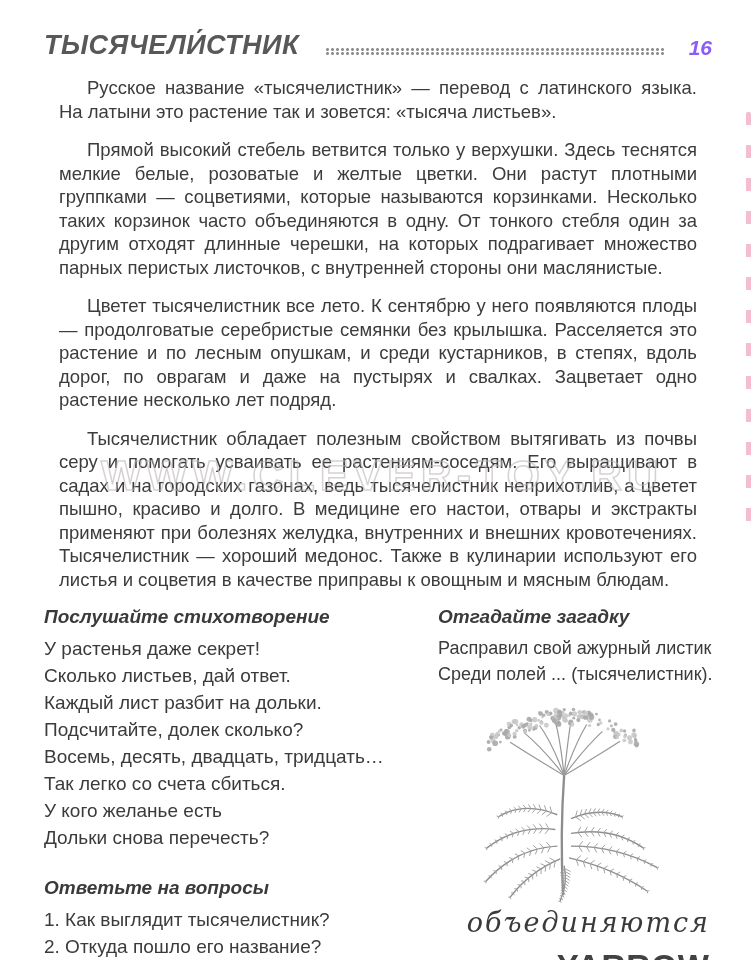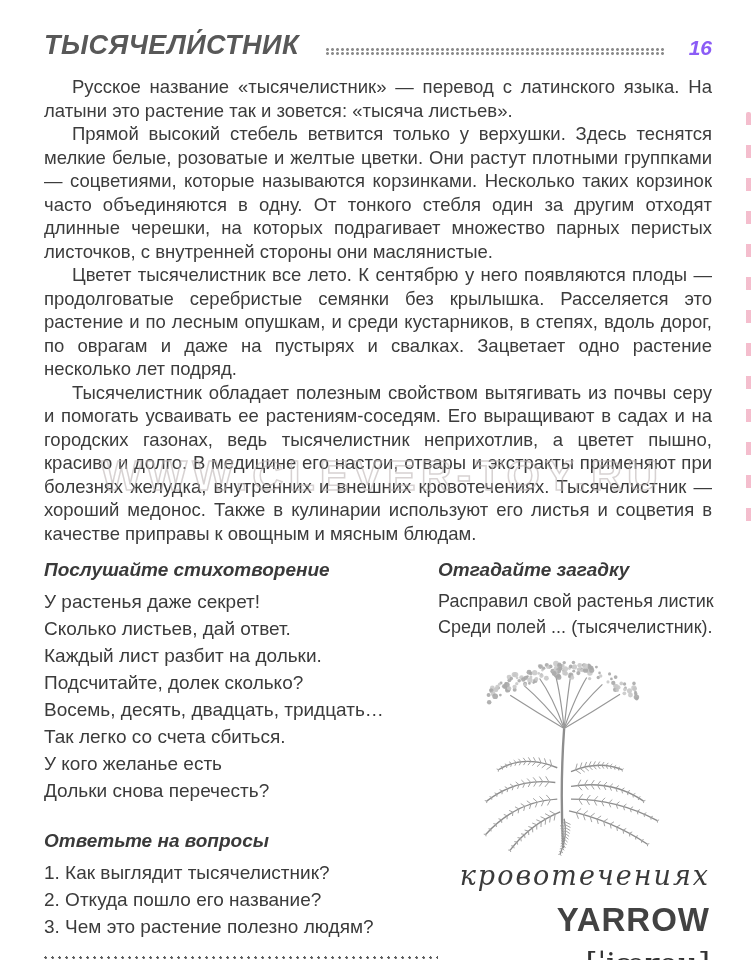--- a/index.html
+++ b/index.html
@@ -22,21 +22,21 @@
   .leader{
     flex:1;height:8px;margin:0 6px 5px 8px;
     background-image:radial-gradient(circle at 1.5px 1.5px,#8c8c8c 1.25px,transparent 1.6px);
     background-size:5px 4px;background-repeat:repeat;
   }
   .pagenum{font-size:21px;font-weight:bold;font-style:italic;color:#8b5cf6;padding-bottom:1px;}
 
   
   .para{
     font-size:18.5px;line-height:23.5px;text-align:justify;
-    text-indent:28px;margin:0;color:#3c3c3c;
+    text-indent:28px;margin:15px;color:#3c3c3c;
   }
 
   
   .columns{display:flex;margin-top:14px;}
   .col-left{width:394px;flex:none;}
   .col-right{flex:1;min-width:0;}
 
   .sec-heading{font-size:19px;font-weight:bold;font-style:italic;color:#3a3a3a;margin:0 0 7px 0;}
   .poem-line,.q-line{font-size:19px;line-height:27px;margin:0;}
   .riddle-line{font-size:18px;line-height:26px;margin:0;white-space:nowrap;}
@@ -127,21 +127,21 @@
 
       <div class="footer">
         <div class="footer-divider"></div>
 
       </div>
     </div>
 
     <div class="col-right">
       <div>
         <p class="sec-heading">Отгадайте загадку</p>
-        <p class="riddle-line">Расправил свой растенья листик</p>
+        <p class="riddle-line">Расправил свой ажурный листик</p>
         <p class="riddle-line"><span>Среди полей ... </span><span class="riddle-answer">(тысячелистник).</span></p>
       </div>
 
       <svg id="plant" class="plant" width="258" height="206" viewBox="0 0 200 210">
           <path d="M92,200 C90,162 90,120 93,78" stroke="#8d8d8d" stroke-width="2.4" fill="none"></path>
           <path d="M93,78 Q66,62 38,44" stroke="#979797" stroke-width="1.2" fill="none"></path>
           <path d="M93,78 Q73,52 52,34" stroke="#979797" stroke-width="1.2" fill="none"></path>
           <path d="M93,78 Q81,45 68,27" stroke="#979797" stroke-width="1.2" fill="none"></path>
           <path d="M93,78 Q89,41 84,23" stroke="#979797" stroke-width="1.2" fill="none"></path>
           <path d="M93,78 Q97,40 100,22" stroke="#979797" stroke-width="1.2" fill="none"></path>
@@ -509,21 +509,21 @@
           <path d="M92.3,197.0 l2.1,2.5" stroke="#a2a2a2" stroke-width="1" fill="none"></path>
           <path d="M91.3,200.0 l-2.7,0.8" stroke="#a2a2a2" stroke-width="1" fill="none"></path>
           <path d="M91.3,200.0 l1.7,2.2" stroke="#a2a2a2" stroke-width="1" fill="none"></path>
           <path d="M90.3,203.0 l-2.3,0.6" stroke="#a2a2a2" stroke-width="1" fill="none"></path>
           <path d="M90.3,203.0 l1.3,2.0" stroke="#a2a2a2" stroke-width="1" fill="none"></path>
           <path d="M89.0,206.0 l-1.9,0.4" stroke="#a2a2a2" stroke-width="1" fill="none"></path>
           <path d="M89.0,206.0 l1.0,1.7" stroke="#a2a2a2" stroke-width="1" fill="none"></path>
         </svg>
 
       <div class="vocab">
-        <div class="cursive-name">кровотечениях</div>
+        <div class="cursive-name">объединяются</div>
         <div class="eng-name">YARROW</div>
         <div class="transcription">[ˈjærəu]</div>
       </div>
     </div>
 
   </div>
 </div>
 
 <div class="watermark">WWW.CLEVER-TOY.RU</div>
 <div class="edge-marks"></div>

